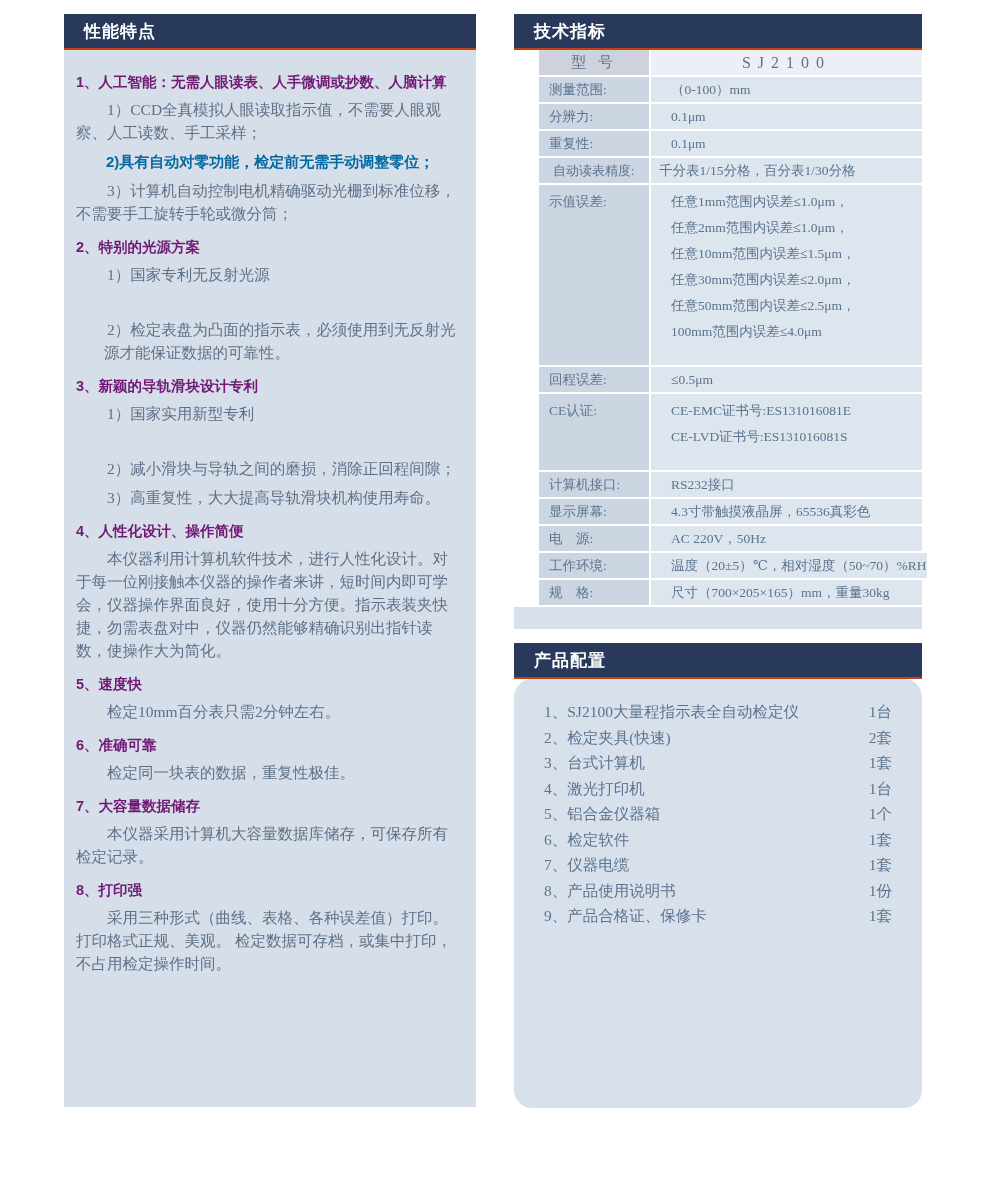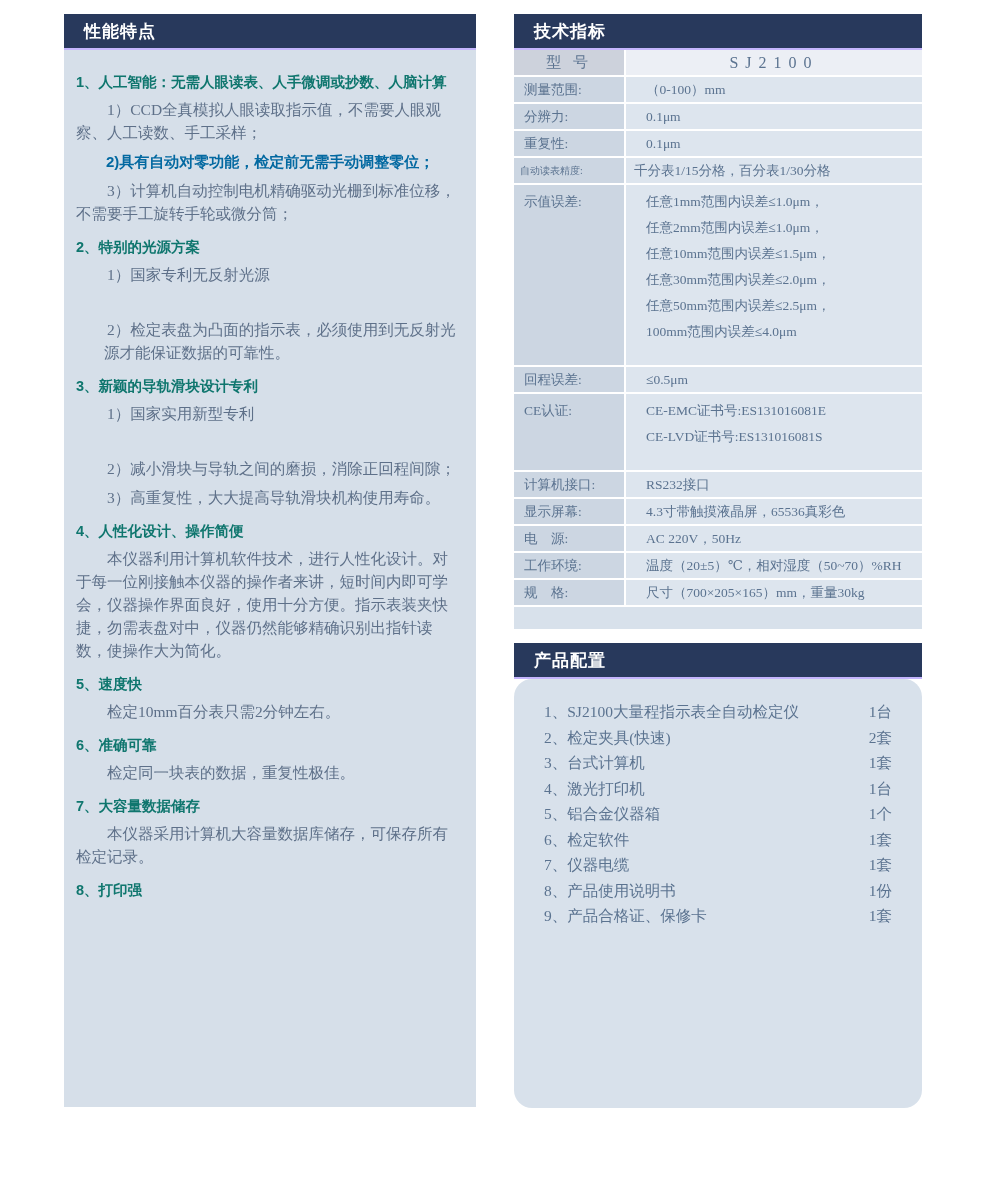--- a/index.html
+++ b/index.html
@@ -3,49 +3,49 @@
 <meta charset="utf-8">
 <style>
   html,body{margin:0;padding:0;background:#ffffff;}
   .page{position:relative;width:1000px;height:1186px;background:#ffffff;overflow:hidden;
         font-family:"Liberation Serif","DejaVu Serif",serif;}
 
   
   .panel-header{height:36px;line-height:36px;background:#28395c;color:#ffffff;
     font-family:"Liberation Sans","DejaVu Sans",sans-serif;font-weight:bold;
     font-size:17px;padding-left:20px;letter-spacing:1px;
-    border-bottom:2px solid #c4b5fd;box-sizing:border-box;}
+    border-bottom:2px solid #c2410c;box-sizing:border-box;}
 
   
   .left-panel{position:absolute;left:64px;top:14px;width:412px;height:1095px;}
   .left-body{background:#d6dfe9;height:1057px;overflow:hidden;
     padding:10px 20px 0 12px;box-sizing:border-box;}
   .sec-h{font-family:"Liberation Sans","DejaVu Sans",sans-serif;font-weight:bold;
-    color:#0f766e;font-size:14.5px;margin:13px 0 5px 0;white-space:nowrap;}
+    color:#701a75;font-size:14.5px;margin:13px 0 5px 0;white-space:nowrap;}
   .para{color:#5e7089;font-size:15.5px;line-height:23px;margin:6px 0;text-indent:2em;}
   .para-red{color:#0369a1;font-family:"Liberation Sans","DejaVu Sans",sans-serif;
     font-weight:bold;font-size:15px;}
   .gap{margin-bottom:32px;}
   .hang{text-indent:0.2em;margin-left:1.8em;}
 
   
   .tech-panel{position:absolute;left:514px;top:14px;width:408px;}
   .spec-table{font-size:13.5px;color:#5b7390;}
   .trow{display:flex;border-bottom:2px solid #ffffff;}
   .tlabel{flex:0 0 112px;width:112px;background:#ccd6e2;border-right:2px solid #ffffff;
-    padding-left:10px;box-sizing:border-box;white-space:nowrap;}
+    padding-left:10px;box-sizing:border-box;white-space:nowrap;margin-left:25px;}
   .tvalue{flex:1;background:#dde5ee;padding-left:20px;white-space:nowrap;}
   .trow.simple .tlabel,.trow.simple .tvalue{height:25px;line-height:25px;}
   .trow.multi .tlabel{padding-top:4px;line-height:26px;}
   .trow.multi .tvalue{padding-top:4px;padding-bottom:20px;line-height:26px;}
   .trow.model .tlabel{background:#cdd2dc;text-align:center;padding-left:0;
     letter-spacing:4px;font-size:15px;}
   .trow.model .tvalue{background:#eceff5;text-align:center;padding-left:0;
     letter-spacing:7px;font-size:16px;}
-  .trow .tight-label{font-size:10px;padding-left:6px;font-family:Liberation Serif, serif;}
+  .trow .tight-label{font-size:13px;padding-left:14px;font-family:Liberation Serif, serif;}
   .trow .tight-value{padding-left:8px;}
   .spec-spacer{height:22px;background:#d8e1eb;}
 
   
   .config-panel{position:absolute;left:514px;top:643px;width:408px;height:454px;}
   .config-body{background:#d8e1eb;height:429px;box-sizing:border-box;
     padding:20px 30px 0 30px;overflow:hidden;border-radius:18px;}
   .cfg-item{display:flex;justify-content:space-between;color:#5b7390;
     font-size:15.5px;line-height:25.5px;}
   .cfg-name{white-space:nowrap;}
@@ -95,20 +95,21 @@
         <p class="para">检定同一块表的数据，重复性极佳。</p>
       </div>
 
       <div class="sec">
         <div class="sec-h">7、大容量数据储存</div>
         <p class="para">本仪器采用计算机大容量数据库储存，可保存所有检定记录。</p>
       </div>
 
       <div class="sec">
         <div class="sec-h">8、打印强</div>
+        <p class="para">采用三种形式（曲线、表格、各种误差值）打印。打印格式正规、美观。 检定数据可存档，或集中打印，不占用检定操作时间。</p>
       </div>
 
     </div>
   </div>
 
   <div class="tech-panel">
     <div class="panel-header">技术指标</div>
     <div class="spec-table">
 
       <div class="trow simple model">

